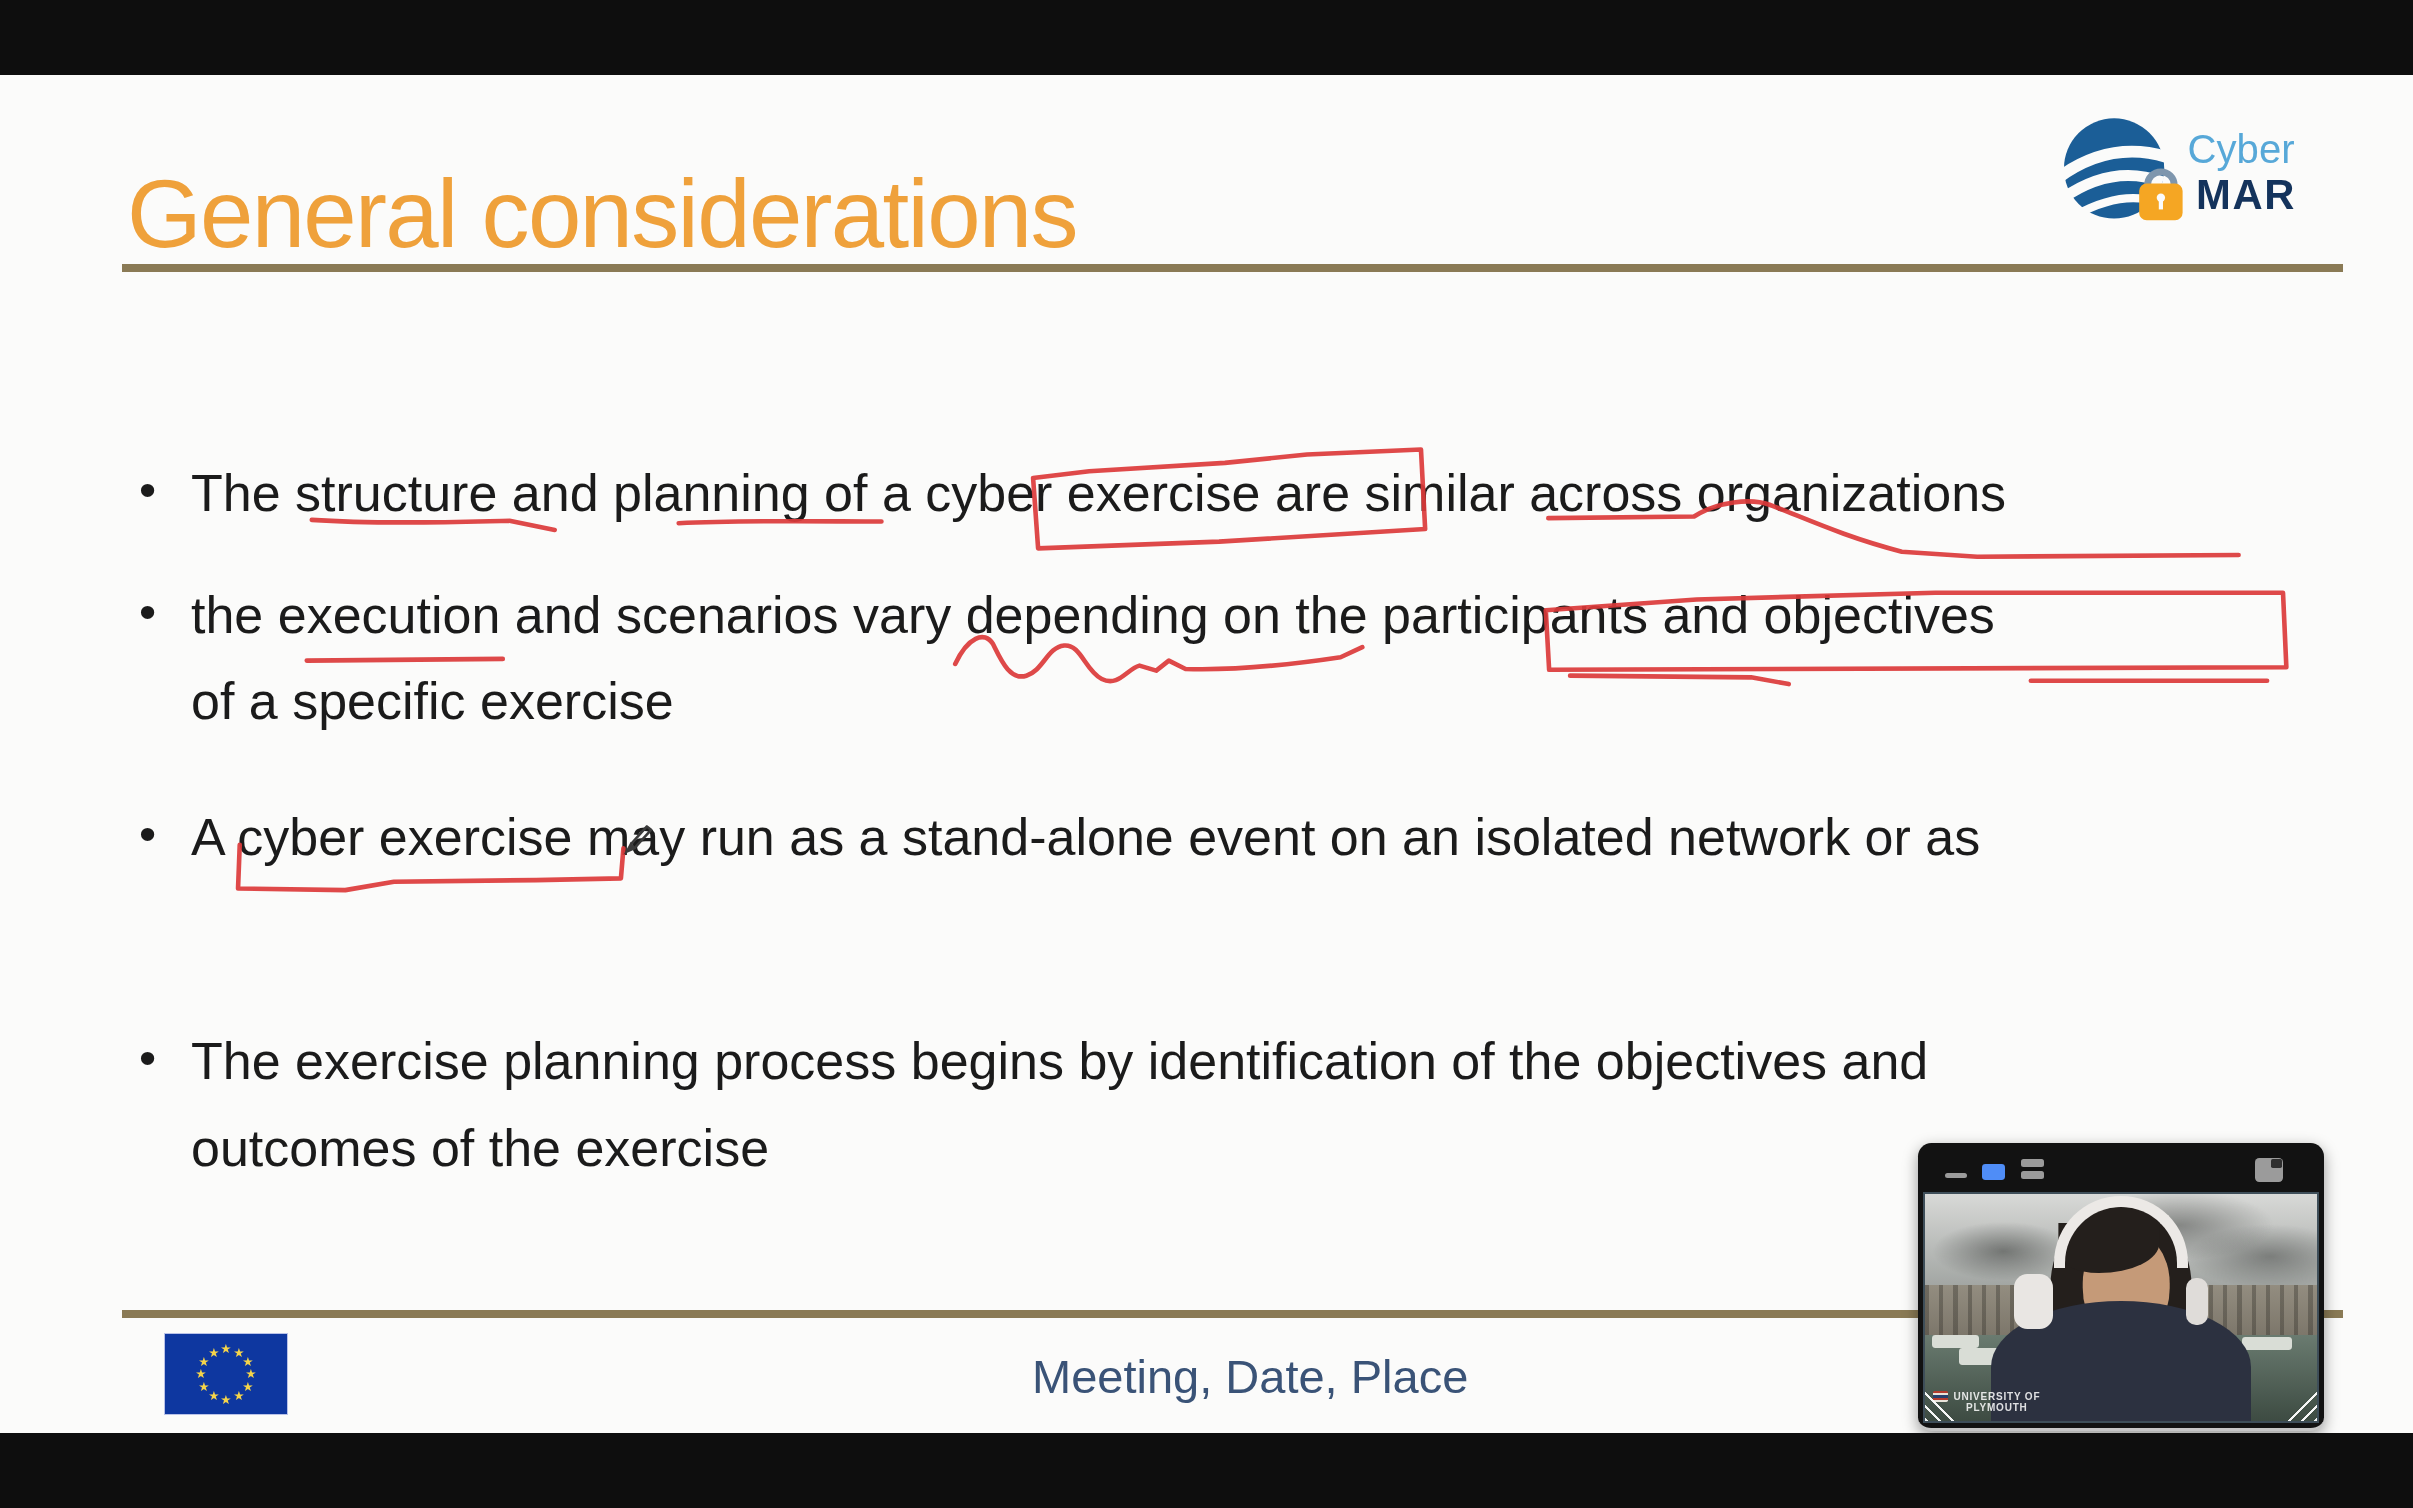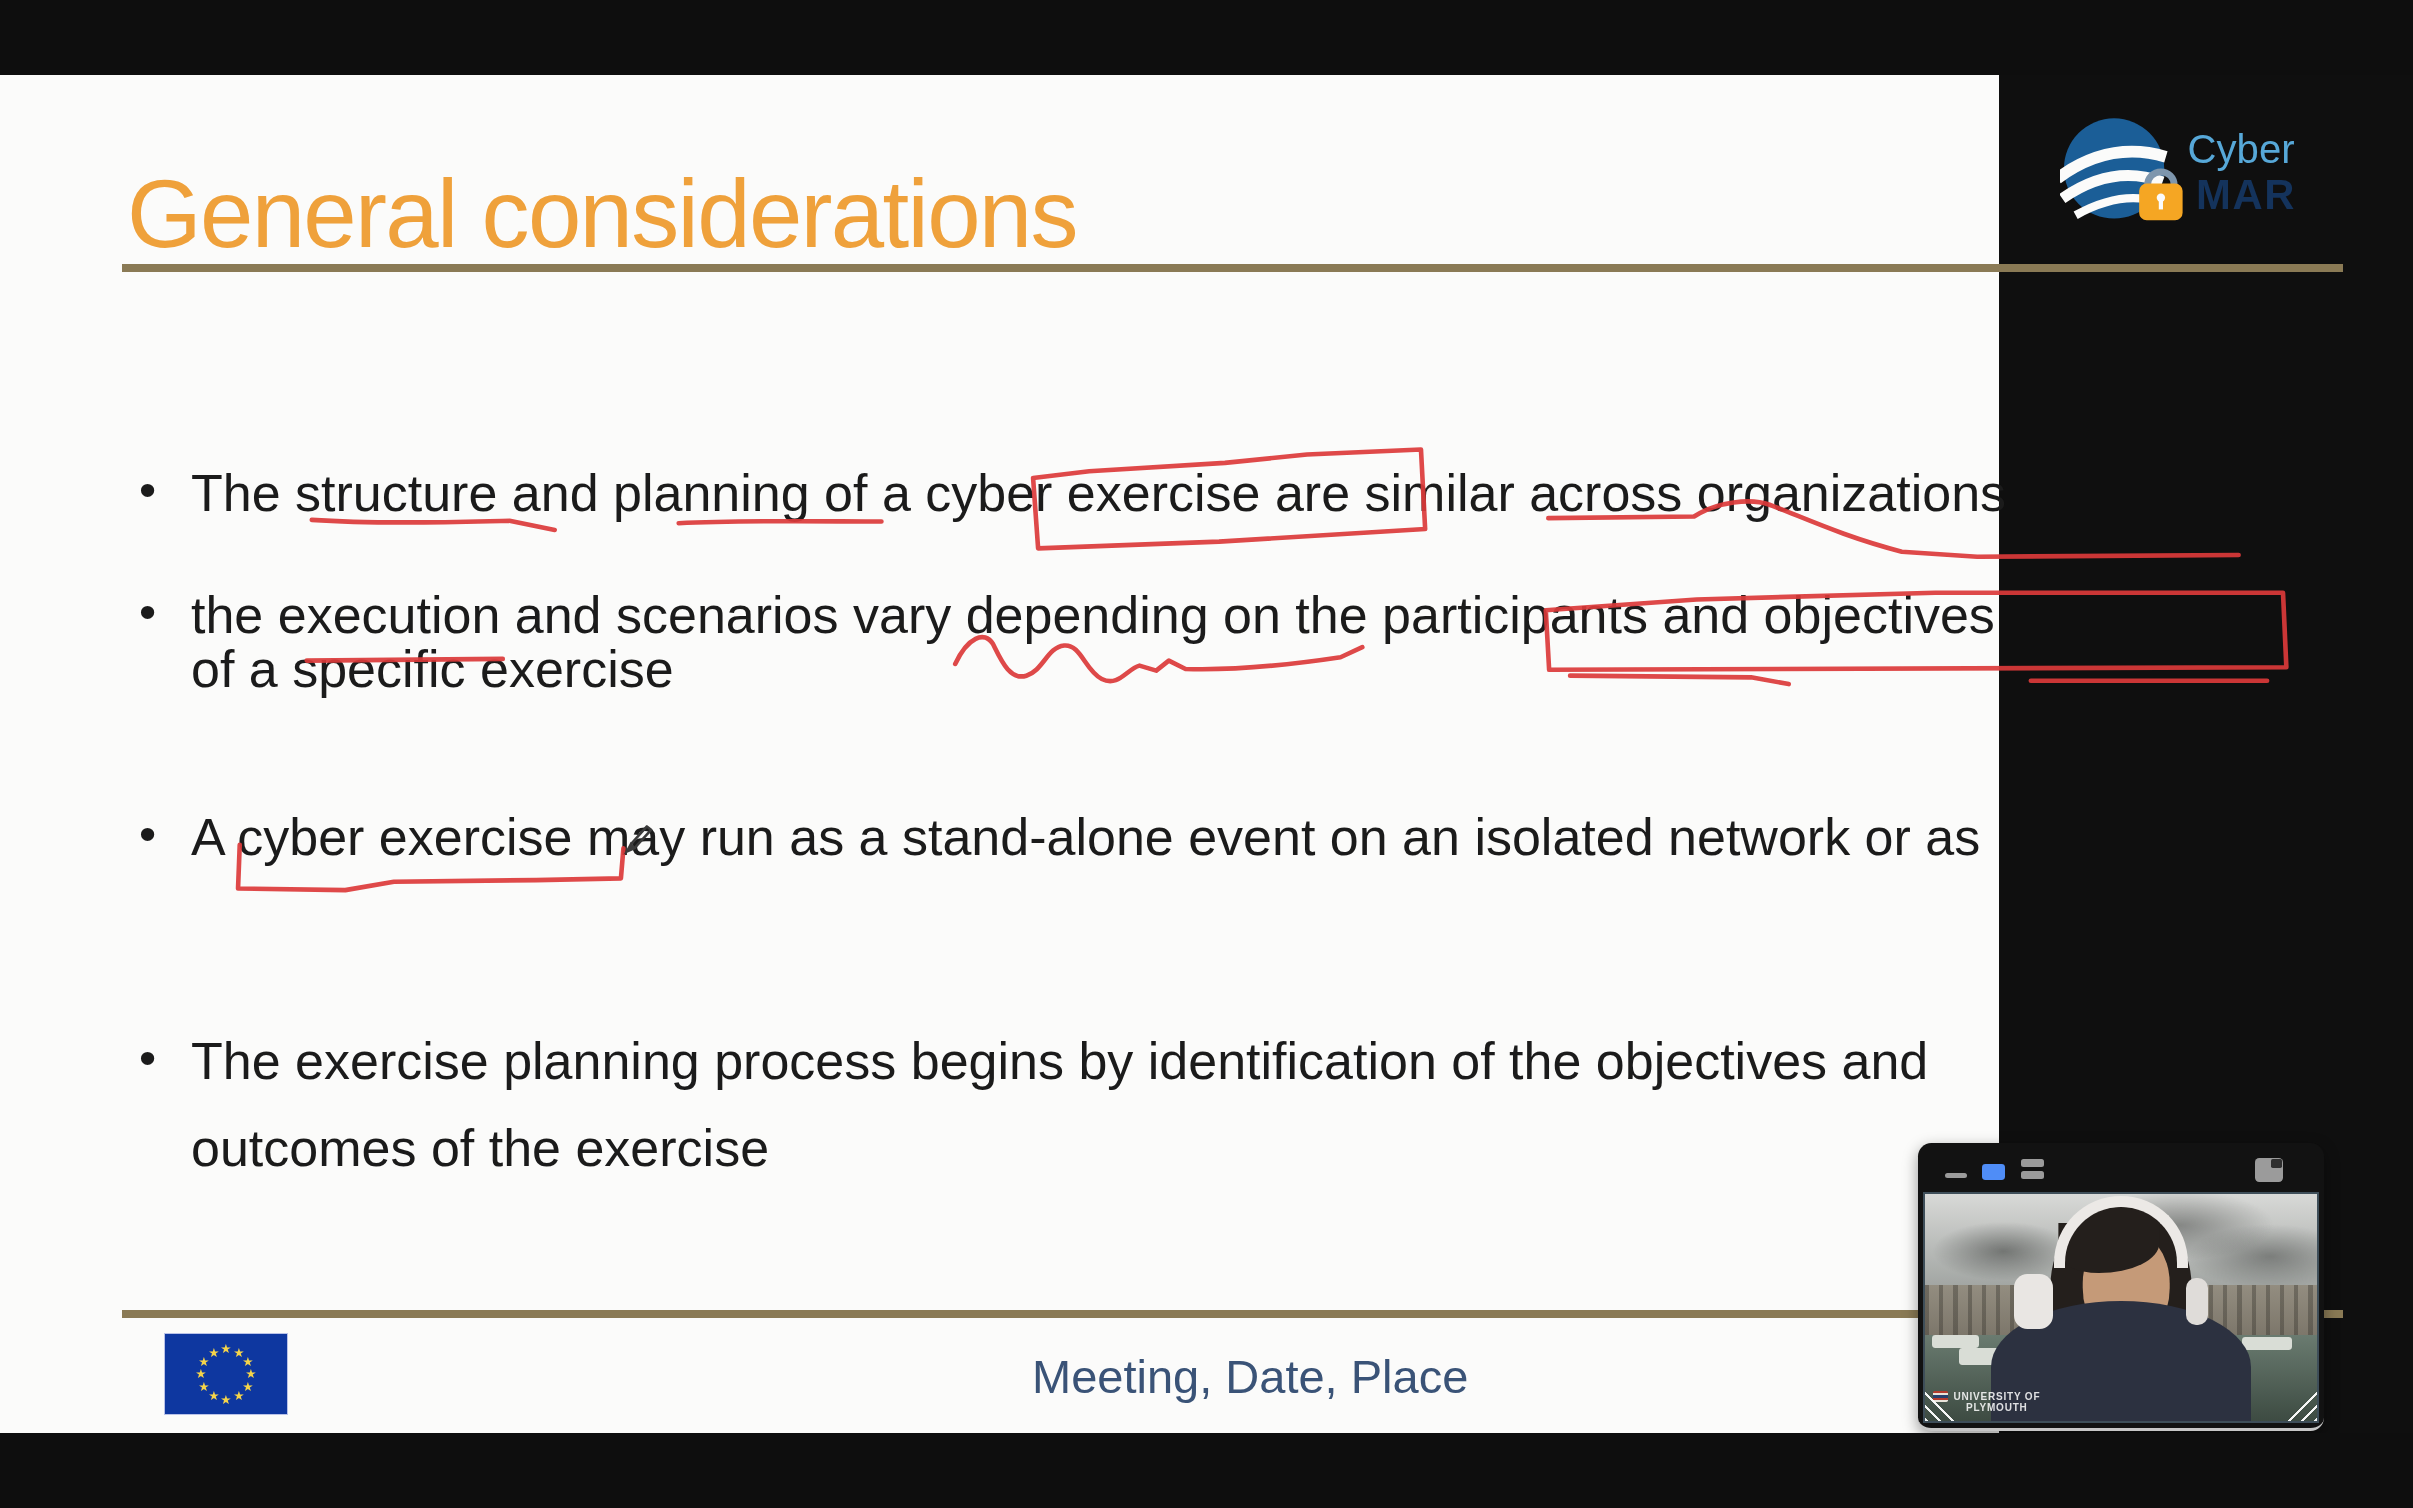--- a/index.html
+++ b/index.html
@@ -1,21 +1,21 @@
 <!DOCTYPE html>
 <html style="font-size:13.4px"><head>
 <meta charset="utf-8">
 <style>
   html,body{margin:0;padding:0;background:#0f0f0f;}
   #stage{position:relative;width:2413px;height:1508px;overflow:hidden;
          font-family:"Liberation Sans",sans-serif;background:#0f0f0f;}
   .bar{position:absolute;left:0;width:2413px;background:#0e0e0e;}
   #bar-top{top:0;height:75px;}
   #bar-bottom{top:1433px;height:75px;}
-  #slide{position:absolute;left:0;top:75px;width:1999px;height:1358px;background:#fbfbfa;}
+  #slide{position:absolute;left:0;top:75px;width:2413px;height:1358px;background:#fbfbfa;}
 
   #title{position:absolute;left:127px;top:84px;font-size:96px;font-weight:300;
          letter-spacing:-1.7px;color:#efa13b;white-space:nowrap;}
   .rule{position:absolute;left:122px;width:2221px;height:7.5px;background:#8a7a55;}
   #title-rule{top:189px;}
   #footer-rule{top:1235px;}
 
   .line{position:absolute;left:191px;font-size:52px;color:#1b1b1b;white-space:nowrap;line-height:1;}
   .dot::before{content:"\2022";position:absolute;left:-52px;top:-1.7px;font-size:49px;color:#1b1b1b;}
 
@@ -94,21 +94,21 @@
 
   <div id="bar-top" class="bar"></div>
 
   <div id="slide">
 
     <div id="title">General considerations</div>
     <div id="title-rule" class="rule"></div>
 
     <div class="line dot" style="top:392px">The structure and planning of a cyber exercise are similar across organizations</div>
     <div class="line dot" style="top:514px">the execution and scenarios vary depending on the participants and objectives</div>
-    <div class="line" style="top:568px">of a specific exercise</div>
+    <div class="line" style="top:600px">of a specific exercise</div>
     <div class="line dot" style="top:736px">A cyber exercise may run as a stand-alone event on an isolated network or as</div>
     <div class="line dot" style="top:960px">The exercise planning process begins by identification of the objectives and</div>
     <div class="line" style="top:1047px">outcomes of the exercise</div>
 
     <div id="footer-rule" class="rule"></div>
     <div id="footer-text">Meeting, Date, Place</div>
 
     <div id="eu-flag">
       <span style="left:61px;top:14.2px">★</span>
       <span style="left:74px;top:17.6px">★</span>

